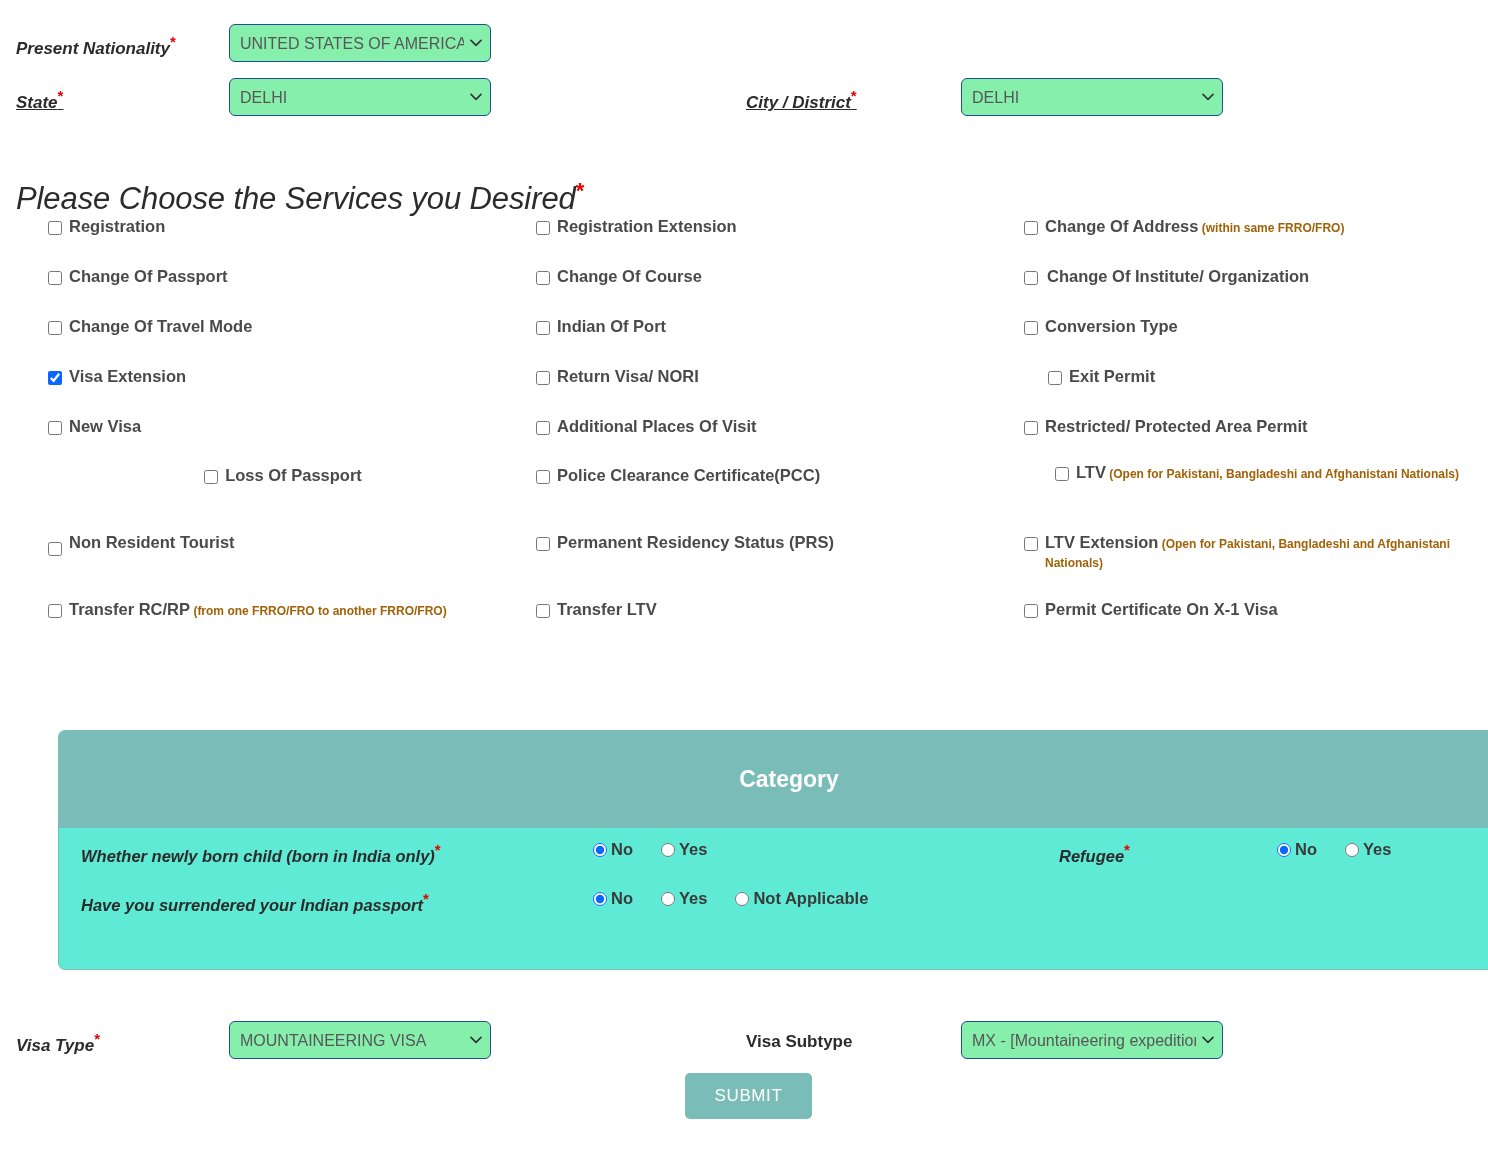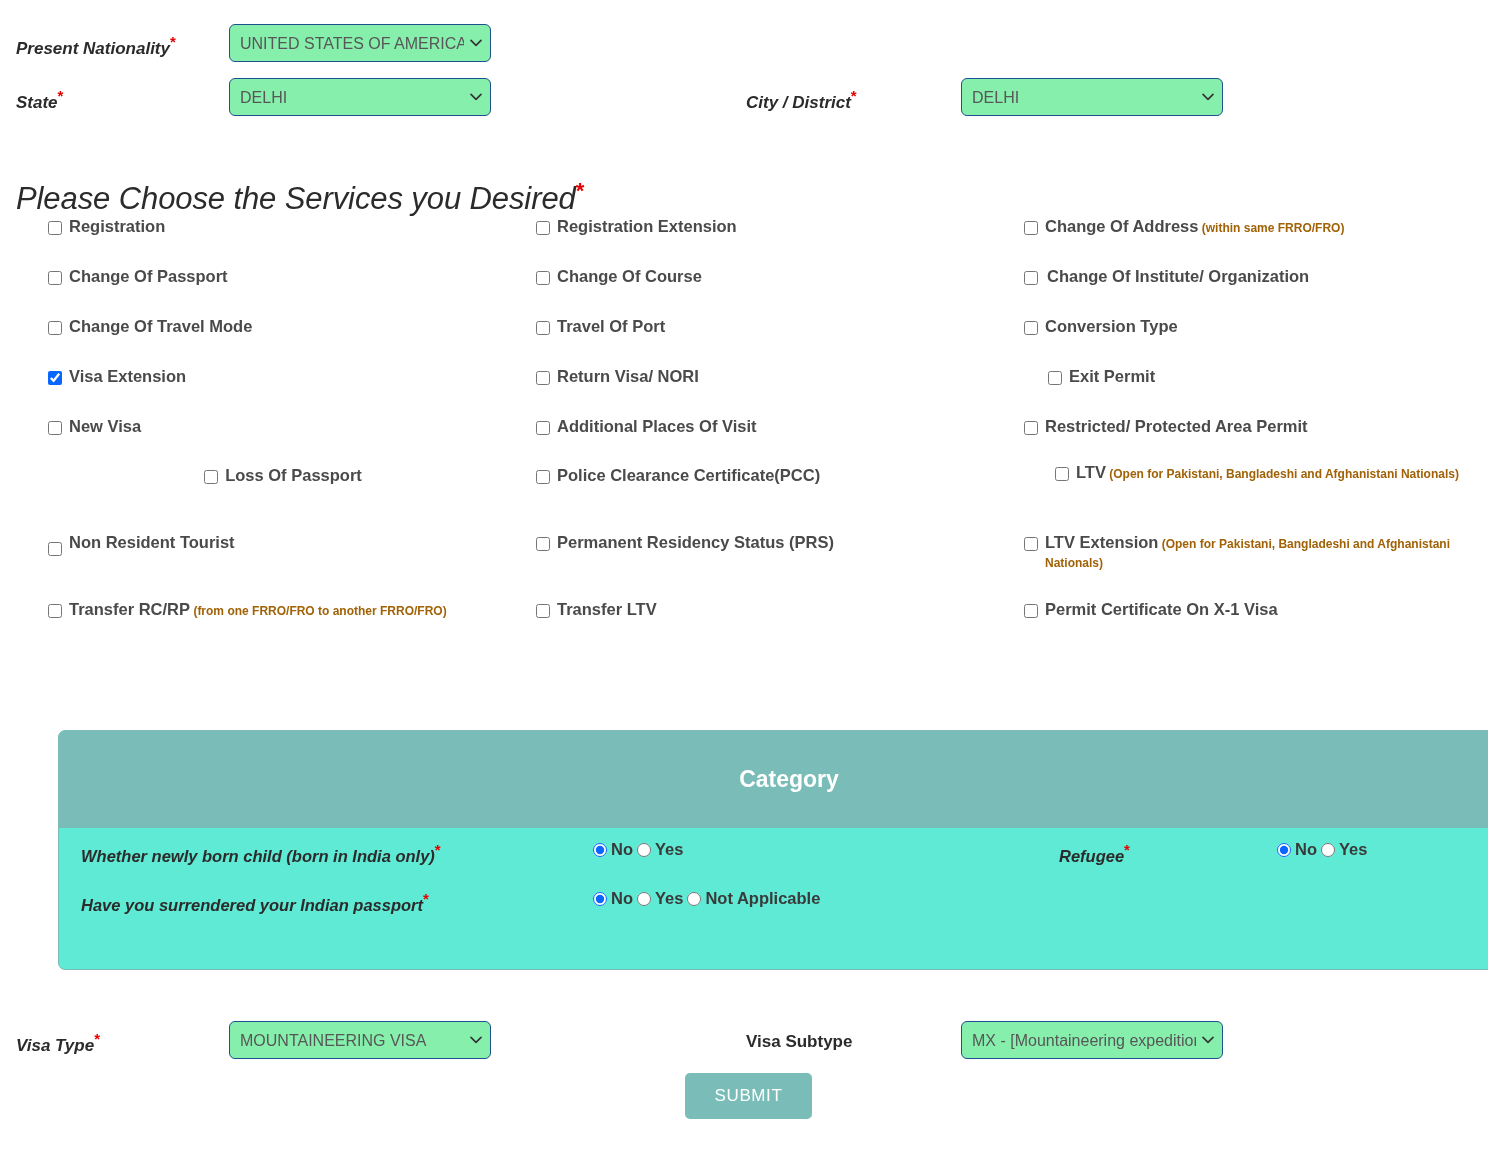--- a/index.html
+++ b/index.html
@@ -63,21 +63,21 @@
     color: #333;
     line-height: 1;
   }
 
   
   #nationality-row { position:absolute; left:16px; top:24px; width:1456px; height:40px; }
   #nationality-row .lbl { position:absolute; left:0; top:9px; }
   #nationality-row .sel-wrap { position:absolute; left:213px; top:0; }
 
   #state-row { position:absolute; left:16px; top:78px; width:1456px; height:40px; }
-  #state-row .lbl { position:absolute; left:0; top:9px; }
+  #state-row .lbl { position:absolute; left:0; top:9px;text-decoration:underline; }
   #state-row .sel-wrap { position:absolute; left:213px; top:0; }
   #state-row .lbl2 { position:absolute; left:730px; top:9px; }
   #state-row .sel-wrap2 { position:absolute; left:945px; top:0; }
 
   
   #services-heading {
     position: absolute;
     left: 16px;
     top: 152px;
     font-family: "Liberation Sans", sans-serif;
@@ -157,21 +157,21 @@
   }
   #category-body { position: relative; height: 142px; }
   .cat-lbl {
     font-family: "Liberation Sans", sans-serif;
     font-style: italic;
     font-weight: bold;
     font-size: 16.5px;
     color: #2b2b2b;
     white-space: nowrap;
   }
-  .radio-group { display: flex; align-items: center; gap: 4px; }
+  .radio-group { display: flex; align-items: center; gap: 28px; }
   .radio-opt { display: flex; align-items: center; gap: 4px; }
   .radio-opt input[type=radio] {
     width: 14px; height: 14px; margin: 0;
     accent-color: #0a66ff;
     cursor: pointer;
   }
   .radio-opt span {
     font-family: "Liberation Sans", sans-serif;
     font-weight: bold;
     font-size: 16.5px;
@@ -299,21 +299,21 @@
       <div class="svc-item" style="top: 12px; left: 0px; width: 470px;">
         <input type="checkbox" style="">
         <label class="svc-txt">Registration Extension</label>
       </div>
       <div class="svc-item" style="top: 62px; left: 0px; width: 470px;">
         <input type="checkbox" style="">
         <label class="svc-txt">Change Of Course</label>
       </div>
       <div class="svc-item" style="top: 112px; left: 0px; width: 470px;">
         <input type="checkbox" style="">
-        <label class="svc-txt">Travel Of Port</label>
+        <label class="svc-txt">Indian Of Port</label>
       </div>
       <div class="svc-item" style="top: 162px; left: 0px; width: 470px;">
         <input type="checkbox" style="">
         <label class="svc-txt">Return Visa/ NORI</label>
       </div>
       <div class="svc-item" style="top: 212px; left: 0px; width: 470px;">
         <input type="checkbox" style="">
         <label class="svc-txt">Additional Places Of Visit</label>
       </div>
       <div class="svc-item" style="top: 261px; left: 0px; width: 470px;">

